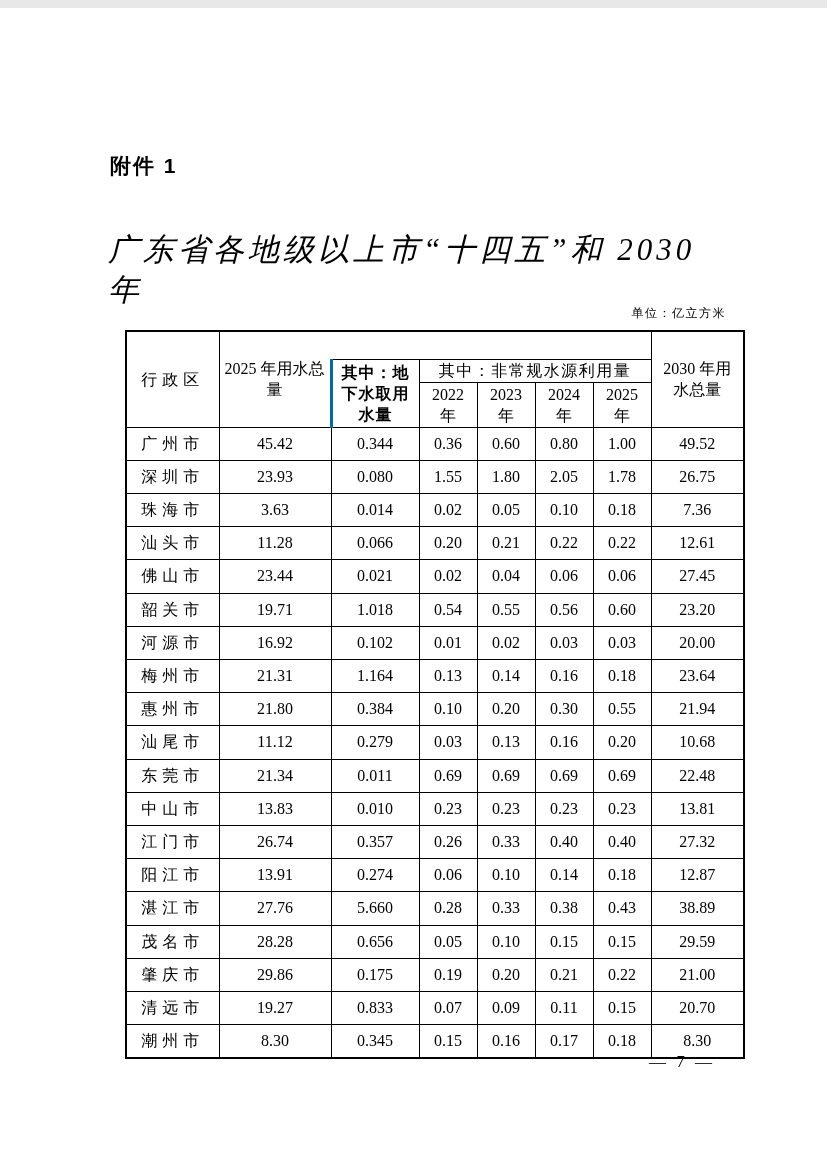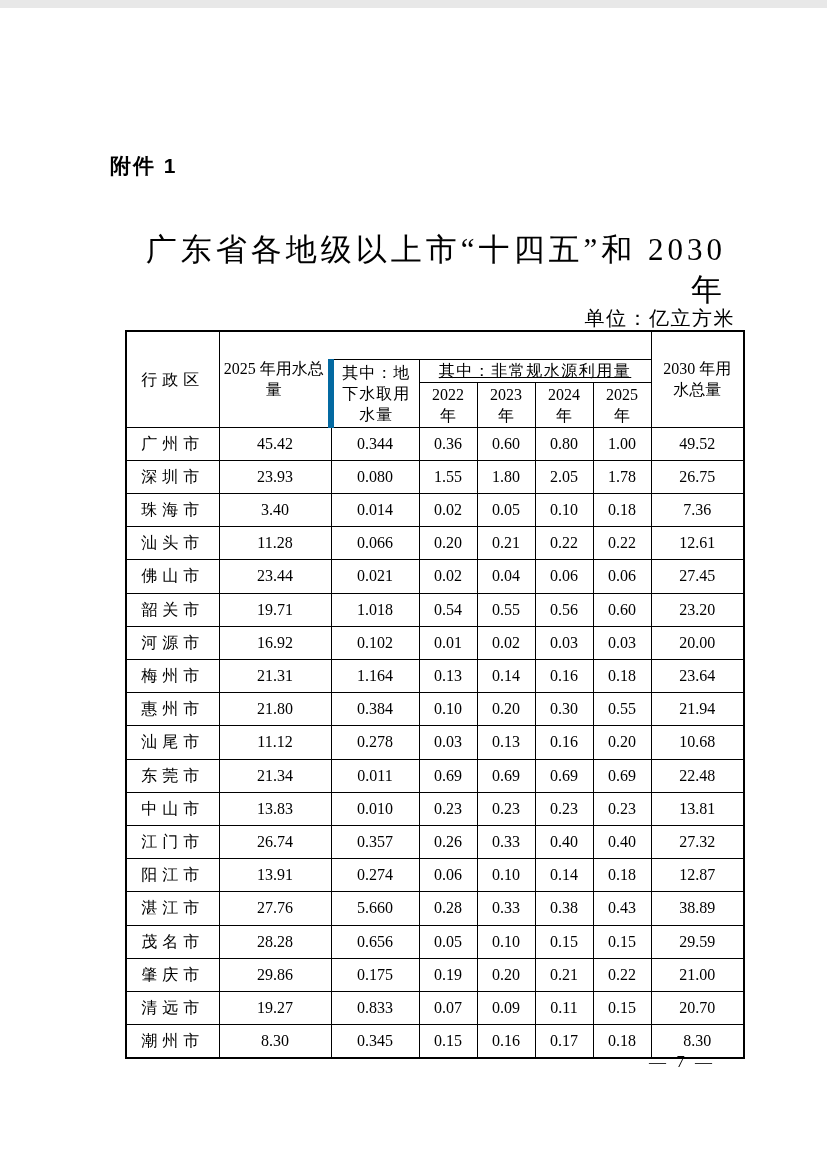--- a/index.html
+++ b/index.html
@@ -21,31 +21,32 @@
     font-family: "Liberation Sans", "DejaVu Sans", sans-serif;
     font-weight: 600;
     font-size: 21px;
     letter-spacing: 2px;
   }
   .title-block {
     position: absolute;
     left: 108px;
     top: 222px;
     width: 618px;
-    text-align: right;
+    text-align: left;
     font-size: 31px;
     line-height: 40px;
     letter-spacing: 4px;
+    font-style: italic;
     font-weight: 500;
   }
   .unit-note {
     position: absolute;
     top: 297px;
-    right: 92px;
-    font-size: 20px;
+    right: 101px;
+    font-size: 12px;
     letter-spacing: 1.5px;
   }
   table.water-table {
     position: absolute;
     left: 125px;
     top: 322px;
     width: 618px;
     border-collapse: collapse;
     table-layout: fixed;
     border: 2px solid #000;
@@ -60,22 +61,22 @@
     white-space: pre-line;
     line-height: 21px;
   }
   .water-table thead tr.strip-row th { height: 28px; }
   .water-table thead tr.mid-row th { height: 23px; }
   .water-table thead tr.year-row th { height: 45px; text-align: center; }
   .water-table tbody td { height: 32.2px; line-height: 32.2px; white-space: nowrap; }
   .water-table td.city, th.region-h { letter-spacing: 5px; }
   th.no-right { border-right: none; }
   th.strip { border-left: none; }
-  th.gw { border-left: 6px solid #0369a1; letter-spacing: 1px; }
-  th.unconv { letter-spacing: 1.5px; text-decoration: underline; }
+  th.gw { border-left: 3px solid #0369a1; letter-spacing: 1px; font-weight: bold; }
+  th.unconv { letter-spacing: 1.5px; }
   .pageno {
     position: absolute;
     top: 1044px;
     right: 112px;
     font-size: 17px;
     letter-spacing: 3px;
   }
 </style>
 </head>
 <body>
@@ -143,21 +144,21 @@
           <td class="num">23.93</td>
           <td class="num">0.080</td>
           <td class="num">1.55</td>
           <td class="num">1.80</td>
           <td class="num">2.05</td>
           <td class="num">1.78</td>
           <td class="num">26.75</td>
         </tr>
         <tr>
           <td class="city">珠海市</td>
-          <td class="num">3.40</td>
+          <td class="num">3.63</td>
           <td class="num">0.014</td>
           <td class="num">0.02</td>
           <td class="num">0.05</td>
           <td class="num">0.10</td>
           <td class="num">0.18</td>
           <td class="num">7.36</td>
         </tr>
         <tr>
           <td class="city">汕头市</td>
           <td class="num">11.28</td>
@@ -214,21 +215,21 @@
           <td class="num">0.384</td>
           <td class="num">0.10</td>
           <td class="num">0.20</td>
           <td class="num">0.30</td>
           <td class="num">0.55</td>
           <td class="num">21.94</td>
         </tr>
         <tr>
           <td class="city">汕尾市</td>
           <td class="num">11.12</td>
-          <td class="num">0.278</td>
+          <td class="num">0.279</td>
           <td class="num">0.03</td>
           <td class="num">0.13</td>
           <td class="num">0.16</td>
           <td class="num">0.20</td>
           <td class="num">10.68</td>
         </tr>
         <tr>
           <td class="city">东莞市</td>
           <td class="num">21.34</td>
           <td class="num">0.011</td>

